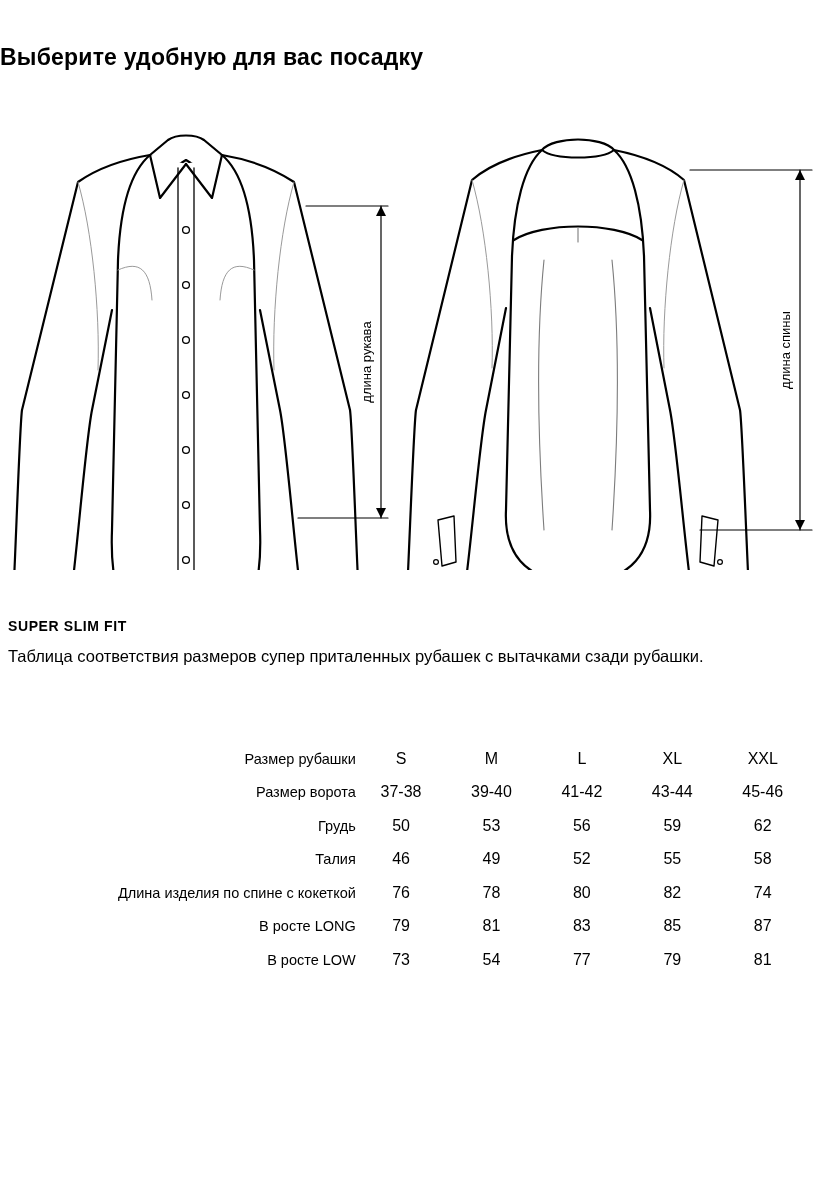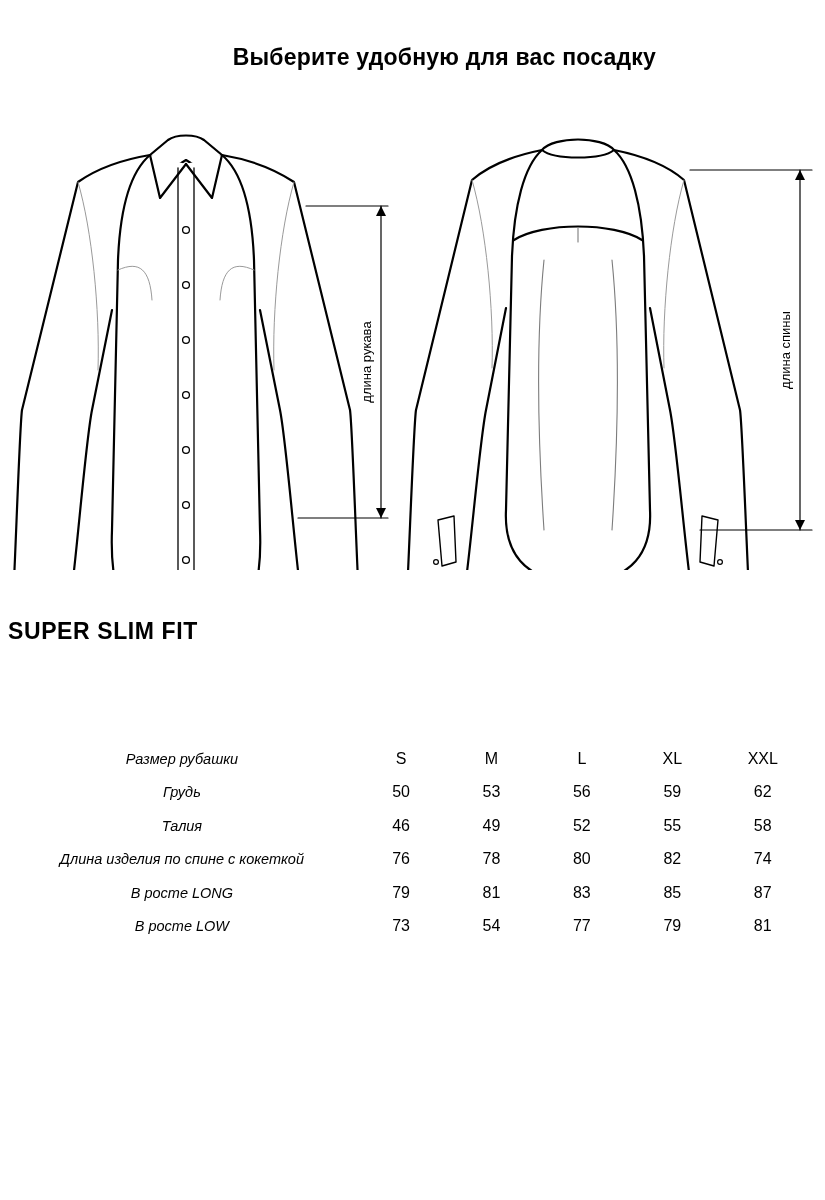--- a/index.html
+++ b/index.html
@@ -19,21 +19,21 @@
     position: relative;
     width: 825px;
     height: 1200px;
     box-sizing: border-box;
   }
   .title {
     position: absolute;
     top: 44px;
     left: 0;
     width: 656px;
-    text-align: right;
+    text-align: left;
     font-size: 23px;
     font-weight: bold;
     letter-spacing: 0.2px;
   }
   .figure {
     position: absolute;
     top: 110px;
     left: 0;
     width: 825px;
     height: 460px;
@@ -41,21 +41,21 @@
   .figure svg {
     display: block;
   }
   .fit-block {
     position: absolute;
     left: 8px;
     top: 618px;
     width: 800px;
   }
   .fit-name {
-    font-size: 23px;
+    font-size: 14px;
     font-weight: bold;
     letter-spacing: 0.6px;
     margin: 0 0 10px 0;
   }
   .fit-desc {
     font-size: 16.5px;
     line-height: 25px;
     margin: 0;
     max-width: 790px;
   }
@@ -69,24 +69,23 @@
   }
   table.size-table td, table.size-table th {
     padding: 0;
     border: none;
     font-weight: normal;
     text-align: center;
     height: 33.5px;
     vertical-align: middle;
   }
   table.size-table td.rowlabel, table.size-table th.rowlabel {
-    text-align: center;
+    text-align: right;
     width: 300px;
     font-size: 14.5px;
-    font-style: italic;
   }
   table.size-table td.val {
     width: 78px;
     font-size: 16px;
   }
   table.size-table th.val {
     width: 78px;
     font-size: 16px;
   }
   table.size-table tr.header td.rowlabel,
@@ -192,33 +191,42 @@
           <path d="M800,60 L795,70 L805,70 Z" fill="#000000" stroke="none"></path>
           <path d="M800,420 L795,410 L805,410 Z" fill="#000000" stroke="none"></path>
         </g>
         <text class="vlabel" x="790" y="240" transform="rotate(-90 790 240)" text-anchor="middle" font-family="Liberation Sans, sans-serif" font-size="13" fill="#000000" stroke="none">длина спины</text>
       </g>
     </svg>
   </div>
 
   <div class="fit-block">
     <div class="fit-name">SUPER SLIM FIT</div>
+    <p class="fit-desc">Таблица соответствия размеров супер приталенных рубашек с вытачками сзади рубашки.</p>
   </div>
 
   <table class="size-table">
     <tbody>
       <tr class="header">
         <th class="rowlabel">Размер рубашки</th>
         <th class="val">S</th>
         <th class="val">M</th>
         <th class="val">L</th>
         <th class="val">XL</th>
         <th class="val">XXL</th>
       </tr>
 
+      <tr>
+        <td class="rowlabel">Размер ворота</td>
+        <td class="val">37-38</td>
+        <td class="val">39-40</td>
+        <td class="val">41-42</td>
+        <td class="val">43-44</td>
+        <td class="val">45-46</td>
+      </tr>
 
       <tr>
         <td class="rowlabel">Грудь</td>
         <td class="val">50</td>
         <td class="val">53</td>
         <td class="val">56</td>
         <td class="val">59</td>
         <td class="val">62</td>
       </tr>
 

